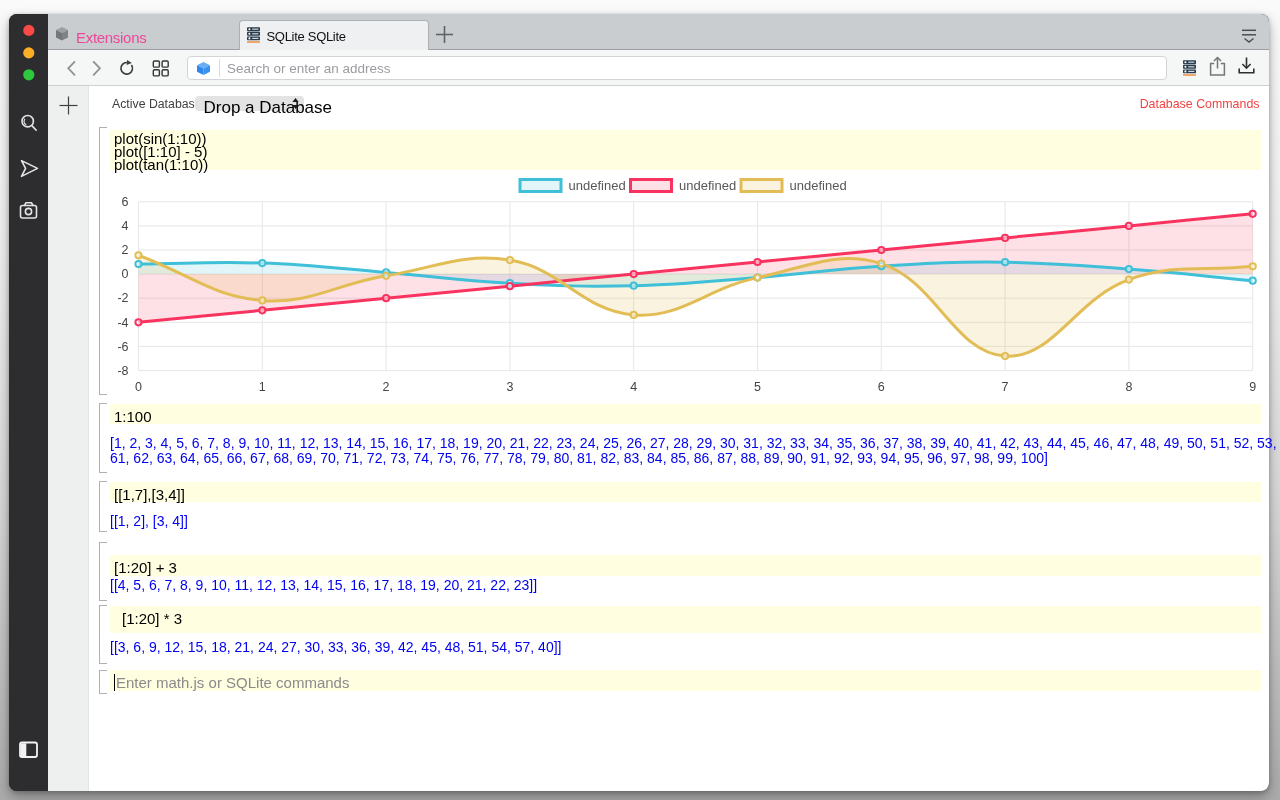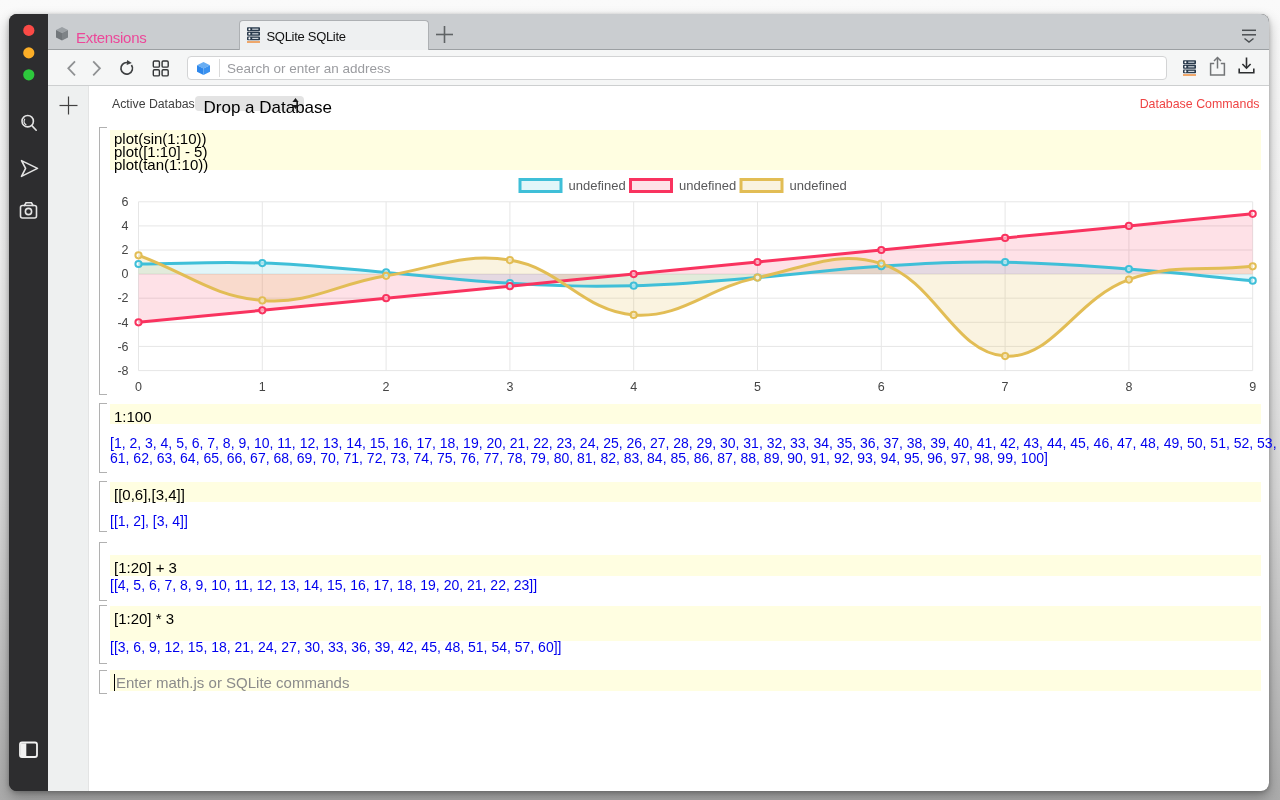--- a/index.html
+++ b/index.html
@@ -228,18 +228,18 @@
 <rect x="425.0" y="7.5" width="41" height="12" fill="rgba(77,197,220,0.16)" stroke="#3fbfd8" stroke-width="3"></rect>
 <text x="473.5" y="18.0" font-family="Liberation Sans, sans-serif" font-size="13" fill="#58585a">undefined</text>
 <rect x="535.5" y="7.5" width="41" height="12" fill="rgba(249,51,95,0.15)" stroke="#f9335f" stroke-width="3"></rect>
 <text x="584.0" y="18.0" font-family="Liberation Sans, sans-serif" font-size="13" fill="#58585a">undefined</text>
 <rect x="646.0" y="7.5" width="41" height="12" fill="rgba(226,189,85,0.18)" stroke="#e2bd55" stroke-width="3"></rect>
 <text x="694.5" y="18.0" font-family="Liberation Sans, sans-serif" font-size="13" fill="#58585a">undefined</text>
 </svg>
 
 <div class="ybox" style="top:403.5px;height:20.8px;padding:4px 0 11px 4px;color:#000">1:100</div>
 <div class="res" style="top:435.5px;white-space:nowrap;line-height:15.2px">[1, 2, 3, 4, 5, 6, 7, 8, 9, 10, 11, 12, 13, 14, 15, 16, 17, 18, 19, 20, 21, 22, 23, 24, 25, 26, 27, 28, 29, 30, 31, 32, 33, 34, 35, 36, 37, 38, 39, 40, 41, 42, 43, 44, 45, 46, 47, 48, 49, 50, 51, 52, 53, 54, 55, 56, 57, 58, 59, 60,<br>61, 62, 63, 64, 65, 66, 67, 68, 69, 70, 71, 72, 73, 74, 75, 76, 77, 78, 79, 80, 81, 82, 83, 84, 85, 86, 87, 88, 89, 90, 91, 92, 93, 94, 95, 96, 97, 98, 99, 100]</div>
-<div class="ybox" style="top:481.5px;height:20.8px;padding:4px 0 0 4px;color:#000">[[0,6],[3,4]]</div>
+<div class="ybox" style="top:481.5px;height:20.8px;padding:4px 0 0 4px;color:#000">[[1,7],[3,4]]</div>
 <div class="res" style="top:512.5px">[[1, 2], [3, 4]]</div>
 <div class="ybox" style="top:555px;height:20.8px;padding:4px 8px 0 4px;color:#000">[1:20] + 3</div>
 <div class="res" style="top:576.5px">[[4, 5, 6, 7, 8, 9, 10, 11, 12, 13, 14, 15, 16, 17, 18, 19, 20, 21, 22, 23]]</div>
-<div class="ybox" style="top:605.7px;height:35px;padding:4px 0 0 4px;color:#000">[1:20] * 3</div>
-<div class="res" style="top:639px">[[3, 6, 9, 12, 15, 18, 21, 24, 27, 30, 33, 36, 39, 42, 45, 48, 51, 54, 57, 60]]</div>
+<div class="ybox" style="top:605.7px;height:27px;padding:4px 0 0 12px;color:#000">[1:20] * 3</div>
+<div class="res" style="top:639px">[[3, 6, 9, 12, 15, 18, 21, 24, 27, 30, 33, 36, 39, 42, 45, 48, 51, 54, 57, 40]]</div>
 <div class="ybox" style="top:669.8px;height:20.8px;padding:4px 4px 0 4px;color:#000"><span style="border-left:1px solid #000;padding-left:1px;color:#8b8b8b">Enter math.js or SQLite commands</span></div>
 </body></html>

